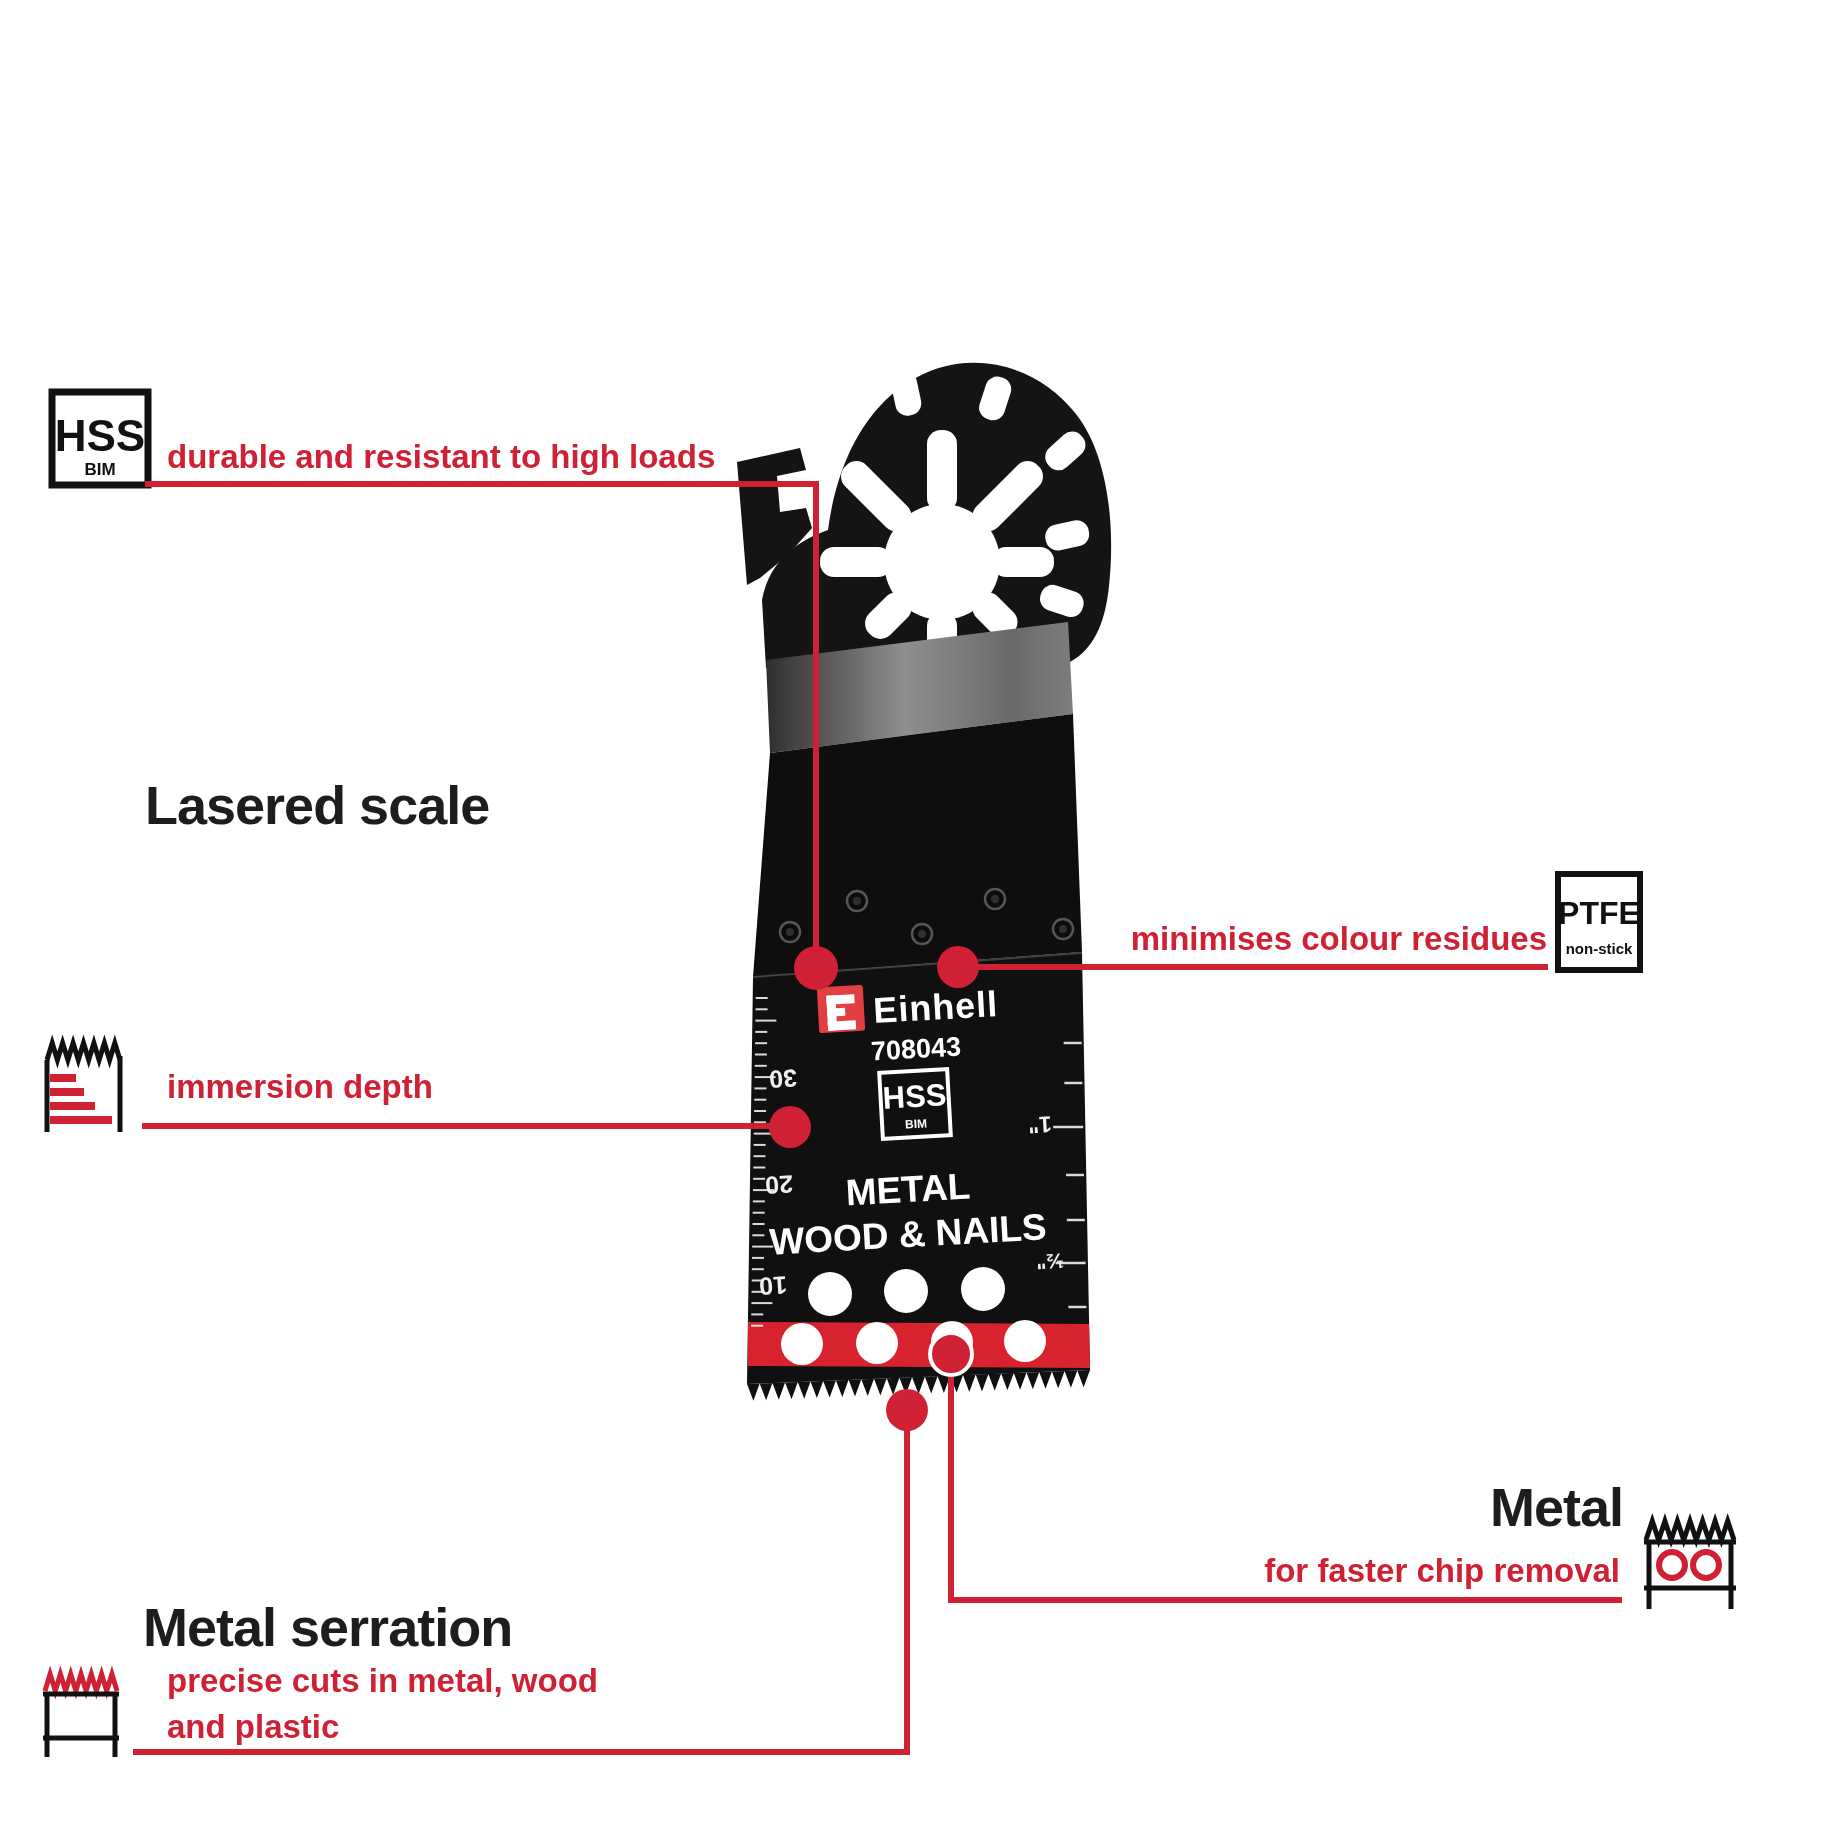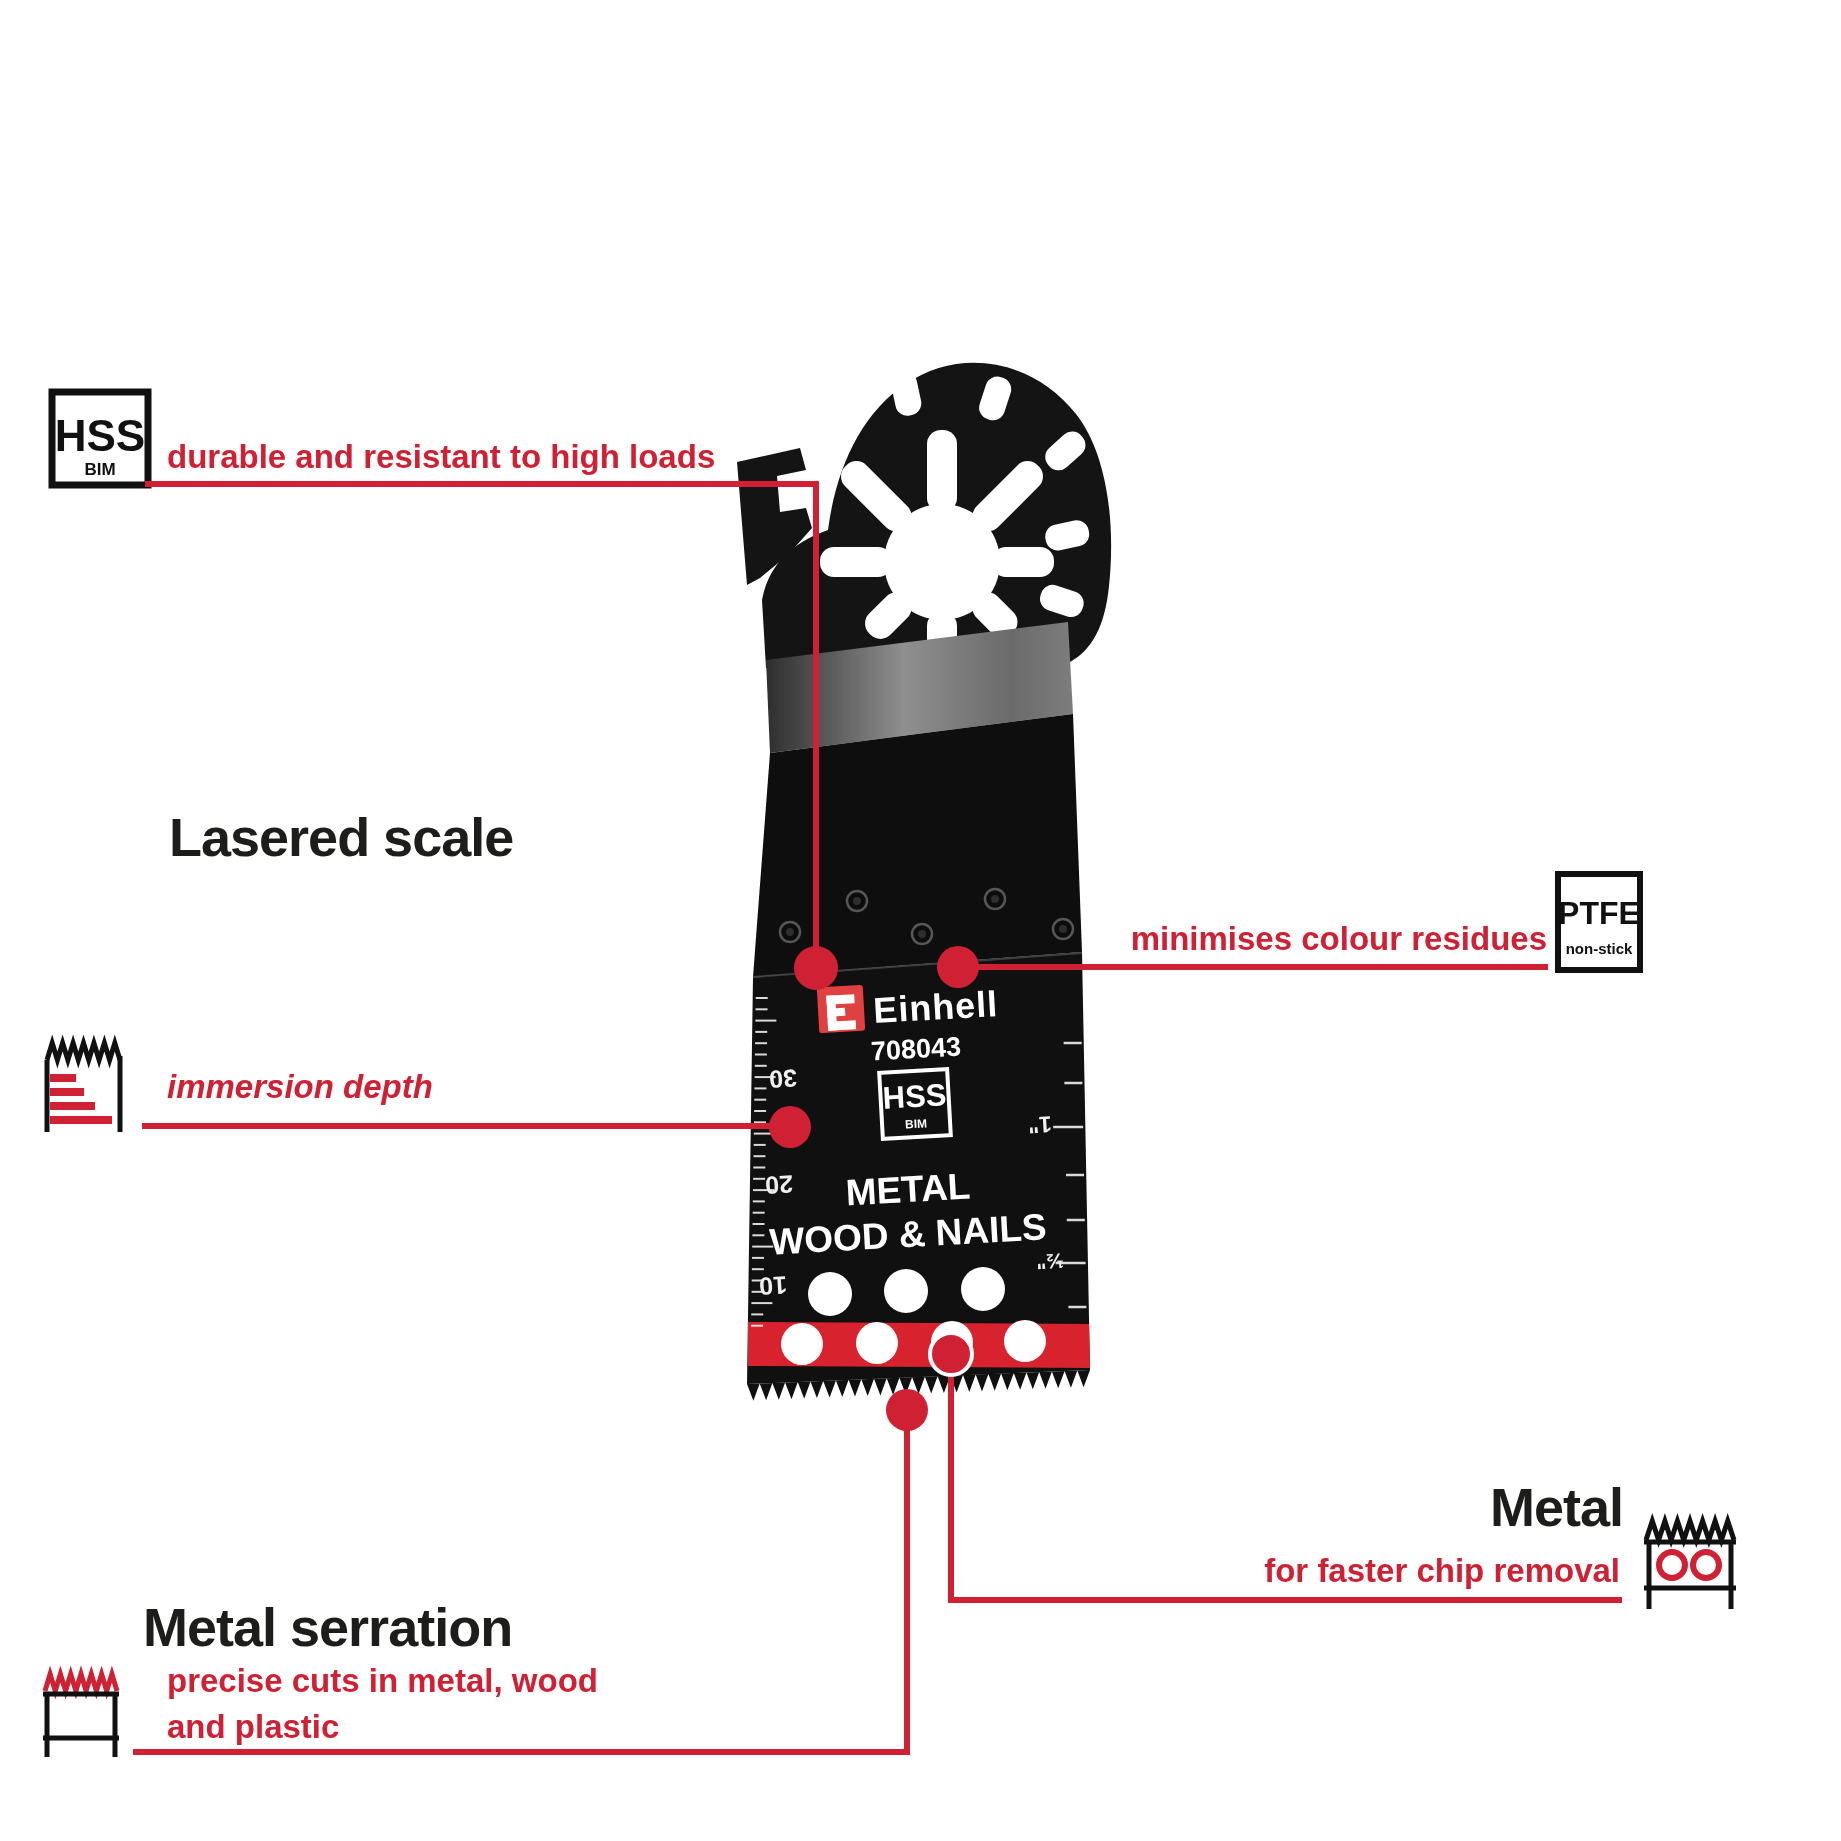--- a/index.html
+++ b/index.html
@@ -209,22 +209,22 @@
       <circle cx="816" cy="968" r="22" fill="#cf2133"></circle>
       <circle cx="958" cy="967" r="21" fill="#cf2133"></circle>
       <circle cx="790" cy="1127" r="21" fill="#cf2133"></circle>
       <circle cx="951" cy="1354" r="21" stroke="#fff" stroke-width="4" fill="#cf2133"></circle>
       <circle cx="907" cy="1410" r="21" fill="#cf2133"></circle>
     </g>
   </svg>
 
   <div class="subtitle" style="left:145px;top:434px;">durable and resistant to high loads</div>
 
-  <div class="title" style="left:145px;top:806px;margin-left:24px;">Lasered scale</div>
-  <div class="subtitle" style="left:145px;top:1064px;font-style:italic;">immersion depth</div>
+  <div class="title" style="left:145px;top:774px;">Lasered scale</div>
+  <div class="subtitle" style="left:145px;top:1064px;">immersion depth</div>
 
   <div class="subtitle r" style="right:294px;top:916px;">minimises colour residues</div>
 
   <div class="title r" style="right:218px;top:1476px;">Metal</div>
   <div class="subtitle r" style="right:221px;top:1548px;">for faster chip removal</div>
 
   <div class="title" style="left:143px;top:1596px;">Metal serration</div>
   <div class="subtitle" style="left:145px;top:1658px;">precise cuts in metal, wood</div>
   <div class="subtitle" style="left:145px;top:1704px;">and plastic</div>
 </div>

